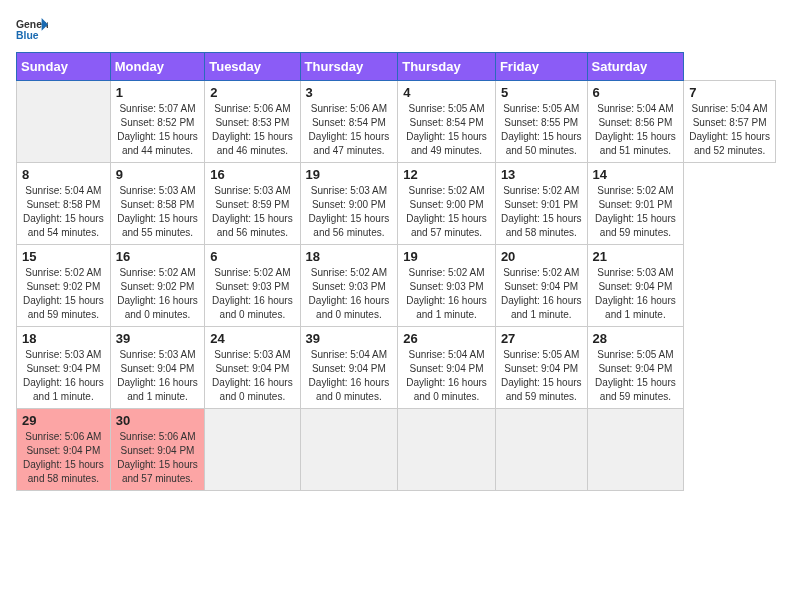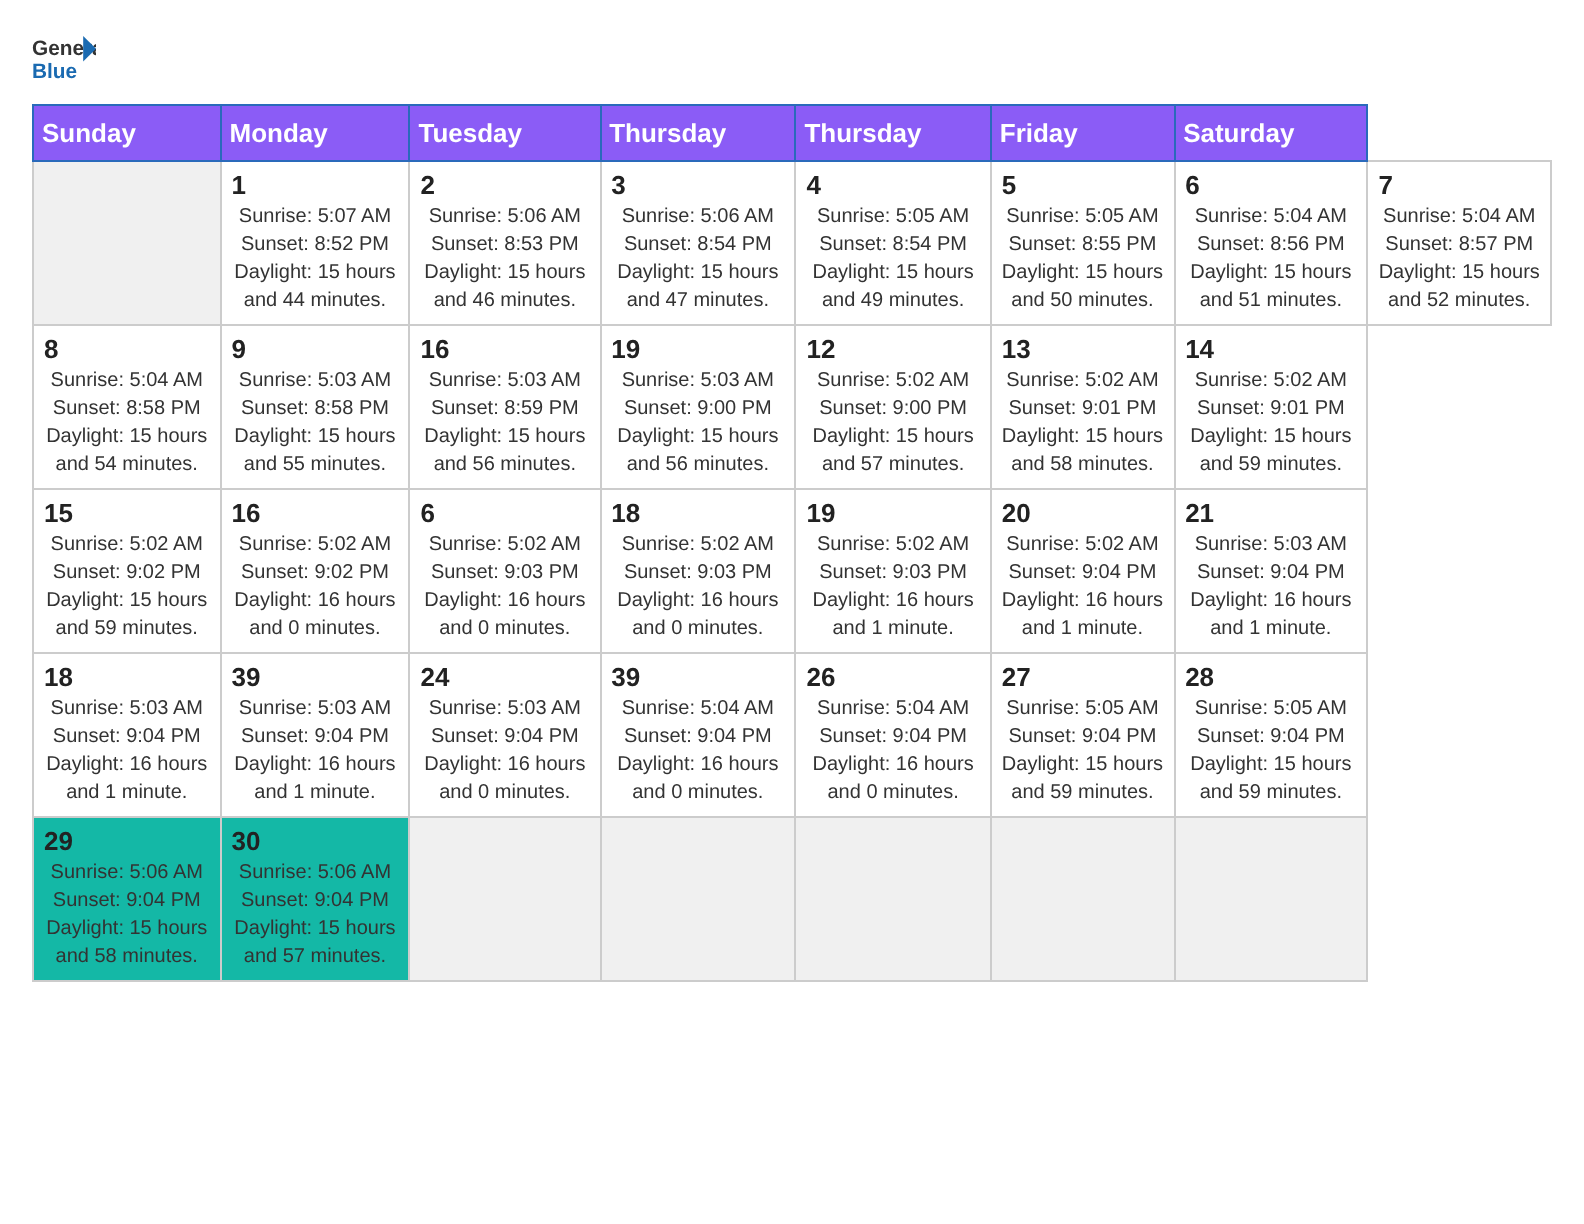--- a/index.html
+++ b/index.html
@@ -45,21 +45,21 @@
     }
     .calendar tbody tr td {
       vertical-align: top;
       border: 1px solid #ccc;
       padding: 4px 5px;
       width: 113px;
       min-height: 80px;
       background: #fff;
     }
     .calendar tbody tr:last-child td {
-      background: #14b8a6;
+      background: #fca5a5;
     }
     .day-number {
       font-size: 13px;
       font-weight: bold;
       color: #222;
       margin-bottom: 2px;
     }
     .day-info {
       color: #333;
       font-size: 10px;

